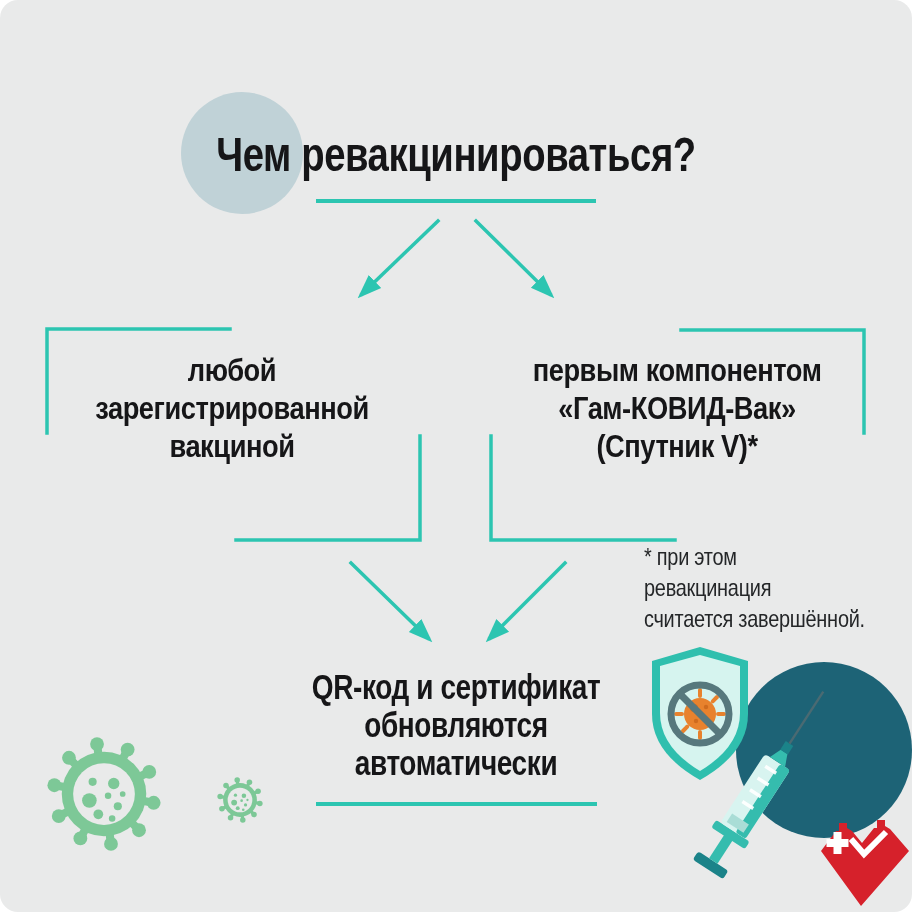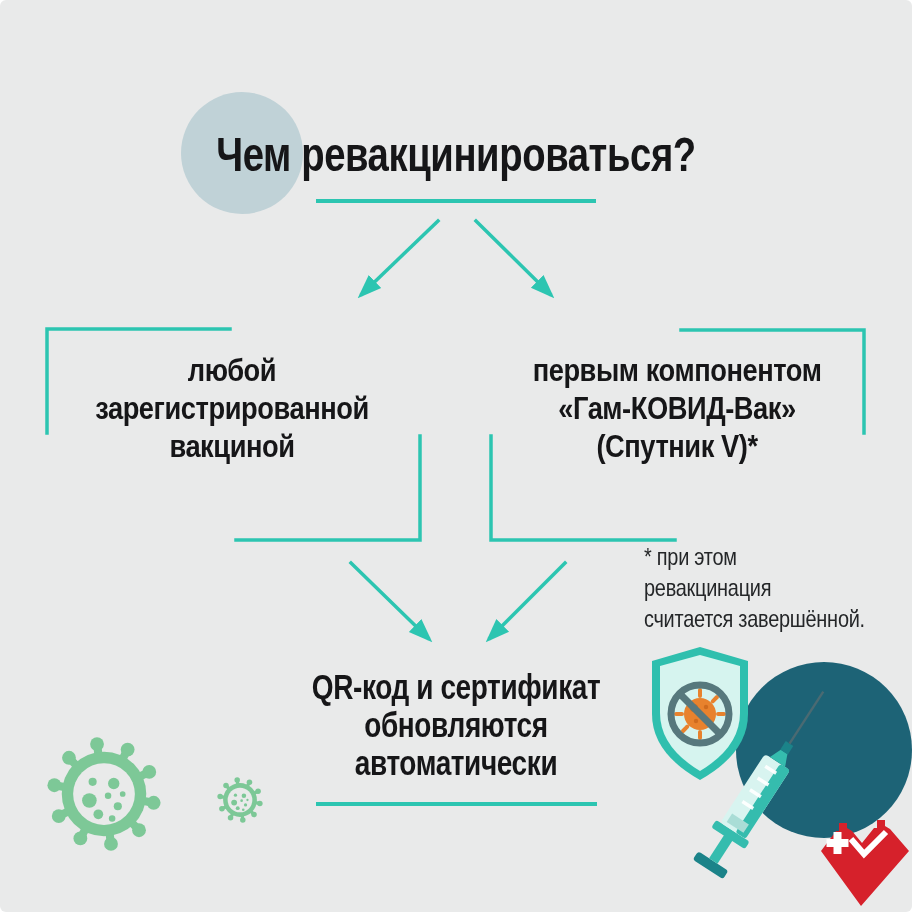--- a/index.html
+++ b/index.html
@@ -5,21 +5,21 @@
   :root{
     --bg:#e9eaea; --accent:#2cc5b1; --text:#161618; --title-circle:#c0d2d7;
     --virus-green:#7dc897; --illustration-dark:#1d6376; --shield-border:#2fbfae;
     --shield-fill:#d6f4ef; --no-sign-gray:#57787d; --virus-orange:#e8822d;
     --virus-orange-dark:#cf6b1e; --syringe-teal:#35bcae; --syringe-dark:#1b8389;
     --syringe-light:#d8f4f0; --needle-gray:#4a6a72; --logo-red:#d6212b;
   }
   html,body{margin:0;padding:0;background:#fff;}
   .canvas{
     position:relative;width:912px;height:912px;background:var(--bg,#e9eaea);
-    overflow:hidden;border-radius:6px;
+    overflow:hidden;border-radius:18px;
     font-family:"Liberation Sans",sans-serif;color:var(--text,#161618);
   }
   .title-circle{
     position:absolute;left:181px;top:92px;width:122px;height:122px;border-radius:50%;
     background:var(--title-circle,#c0d2d7);
   }
   .title{
     position:absolute;left:0;top:126px;width:912px;margin:0;text-align:center;
     font-size:49px;font-weight:700;letter-spacing:-0.5px;
     transform:scaleX(0.78);transform-origin:50% 50%;

